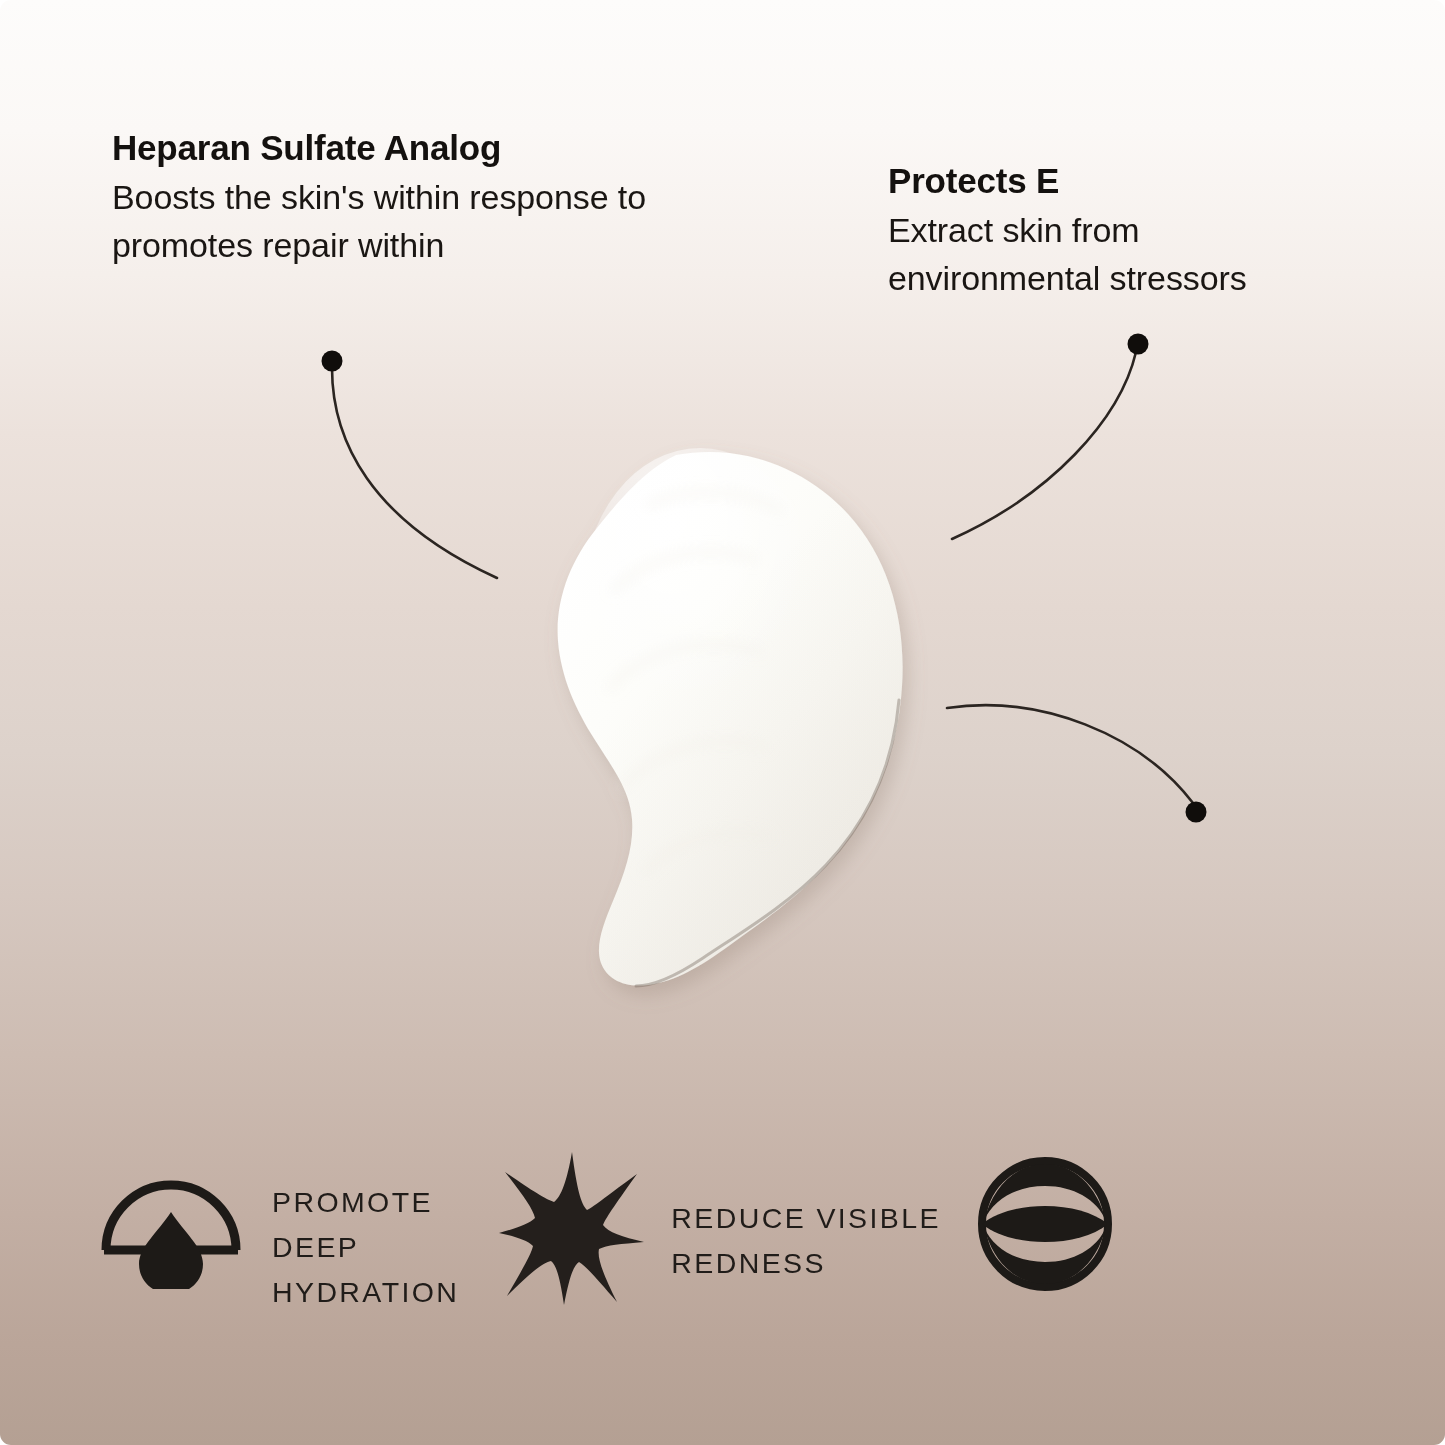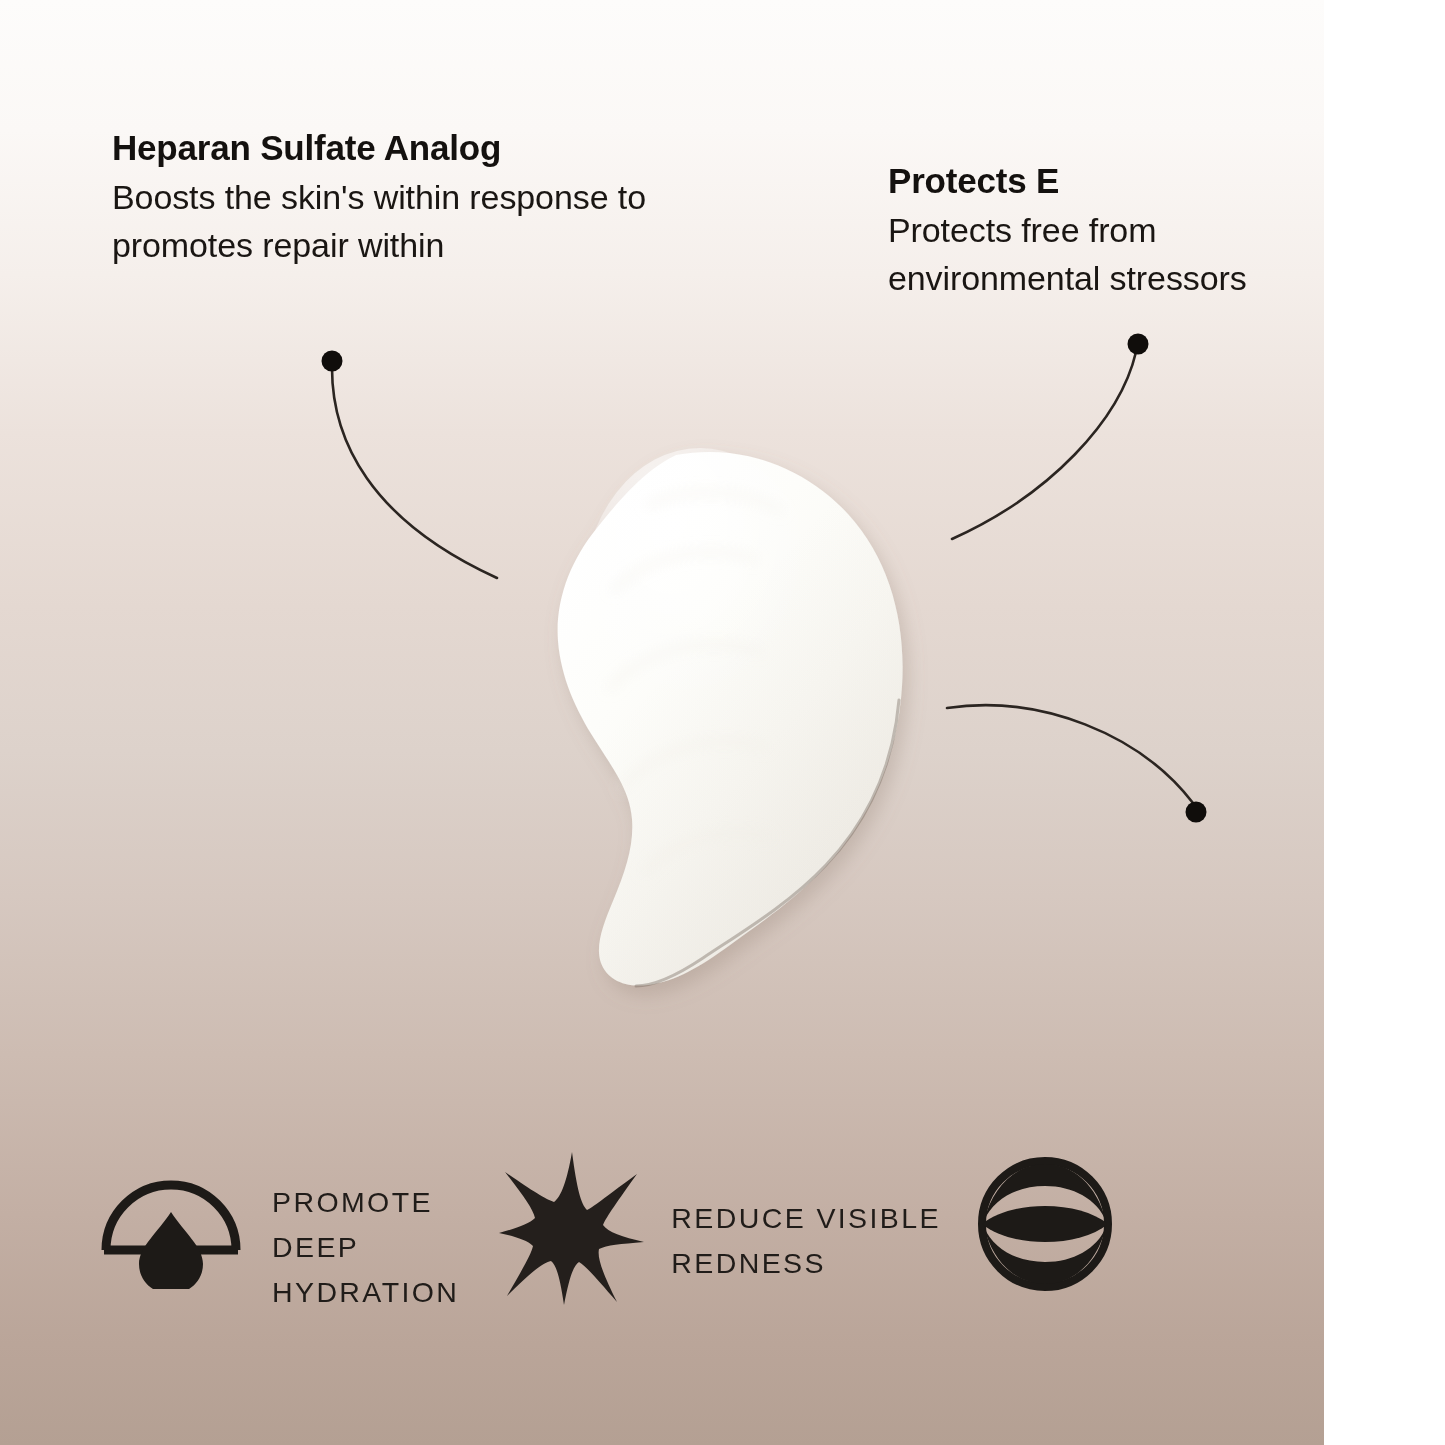--- a/index.html
+++ b/index.html
@@ -5,36 +5,37 @@
 <style>
   html, body {
     margin: 0;
     padding: 0;
     background: #ffffff;
   }
   * { box-sizing: border-box; }
 
   #canvas {
     position: relative;
-    width: 1324px;
+    width: 1445px;
     height: 1445px;
     overflow: hidden;
     font-family: "Liberation Sans", sans-serif;
     background: linear-gradient(180deg,
         #fdfcfb   0%,
         #fbf8f6   9%,
         #f5efeb  19%,
         #ece2dc  30%,
         #e4d8d1  42%,
         #ddd2cb  52%,
         #d6c8c0  62%,
         #cdbcb2  73%,
         #c3afa4  84%,
         #baa599  93%,
         #b4a093 100%);
+    border-radius: 11px;
     -webkit-font-smoothing: antialiased;
   }
 
   
   .callout {
     position: absolute;
     color: #14110f;
   }
   .callout .ttl {
     font-weight: 700;
@@ -197,21 +198,21 @@
     </g>
   </svg>
 
   <div class="callout" id="callout-heparan">
     <p class="ttl">Heparan Sulfate Analog</p>
     <p class="desc">Boosts the skin's within response to promotes repair within</p>
   </div>
 
   <div class="callout" id="callout-vitamin-e">
     <p class="ttl">Protects E</p>
-    <p class="desc">Protects free from environmental stressors</p>
+    <p class="desc">Extract skin from environmental stressors</p>
   </div>
 
 
   <div id="benefits">
 
     <div class="benefit" id="benefit-hydration">
       <svg class="ico" width="146" height="135" viewBox="0 0 146 135">
 
         <path d="M 8 96 A 65 65 0 0 1 138 96" fill="none" stroke="#1d1a17" stroke-width="9" stroke-linecap="butt"></path>
 

